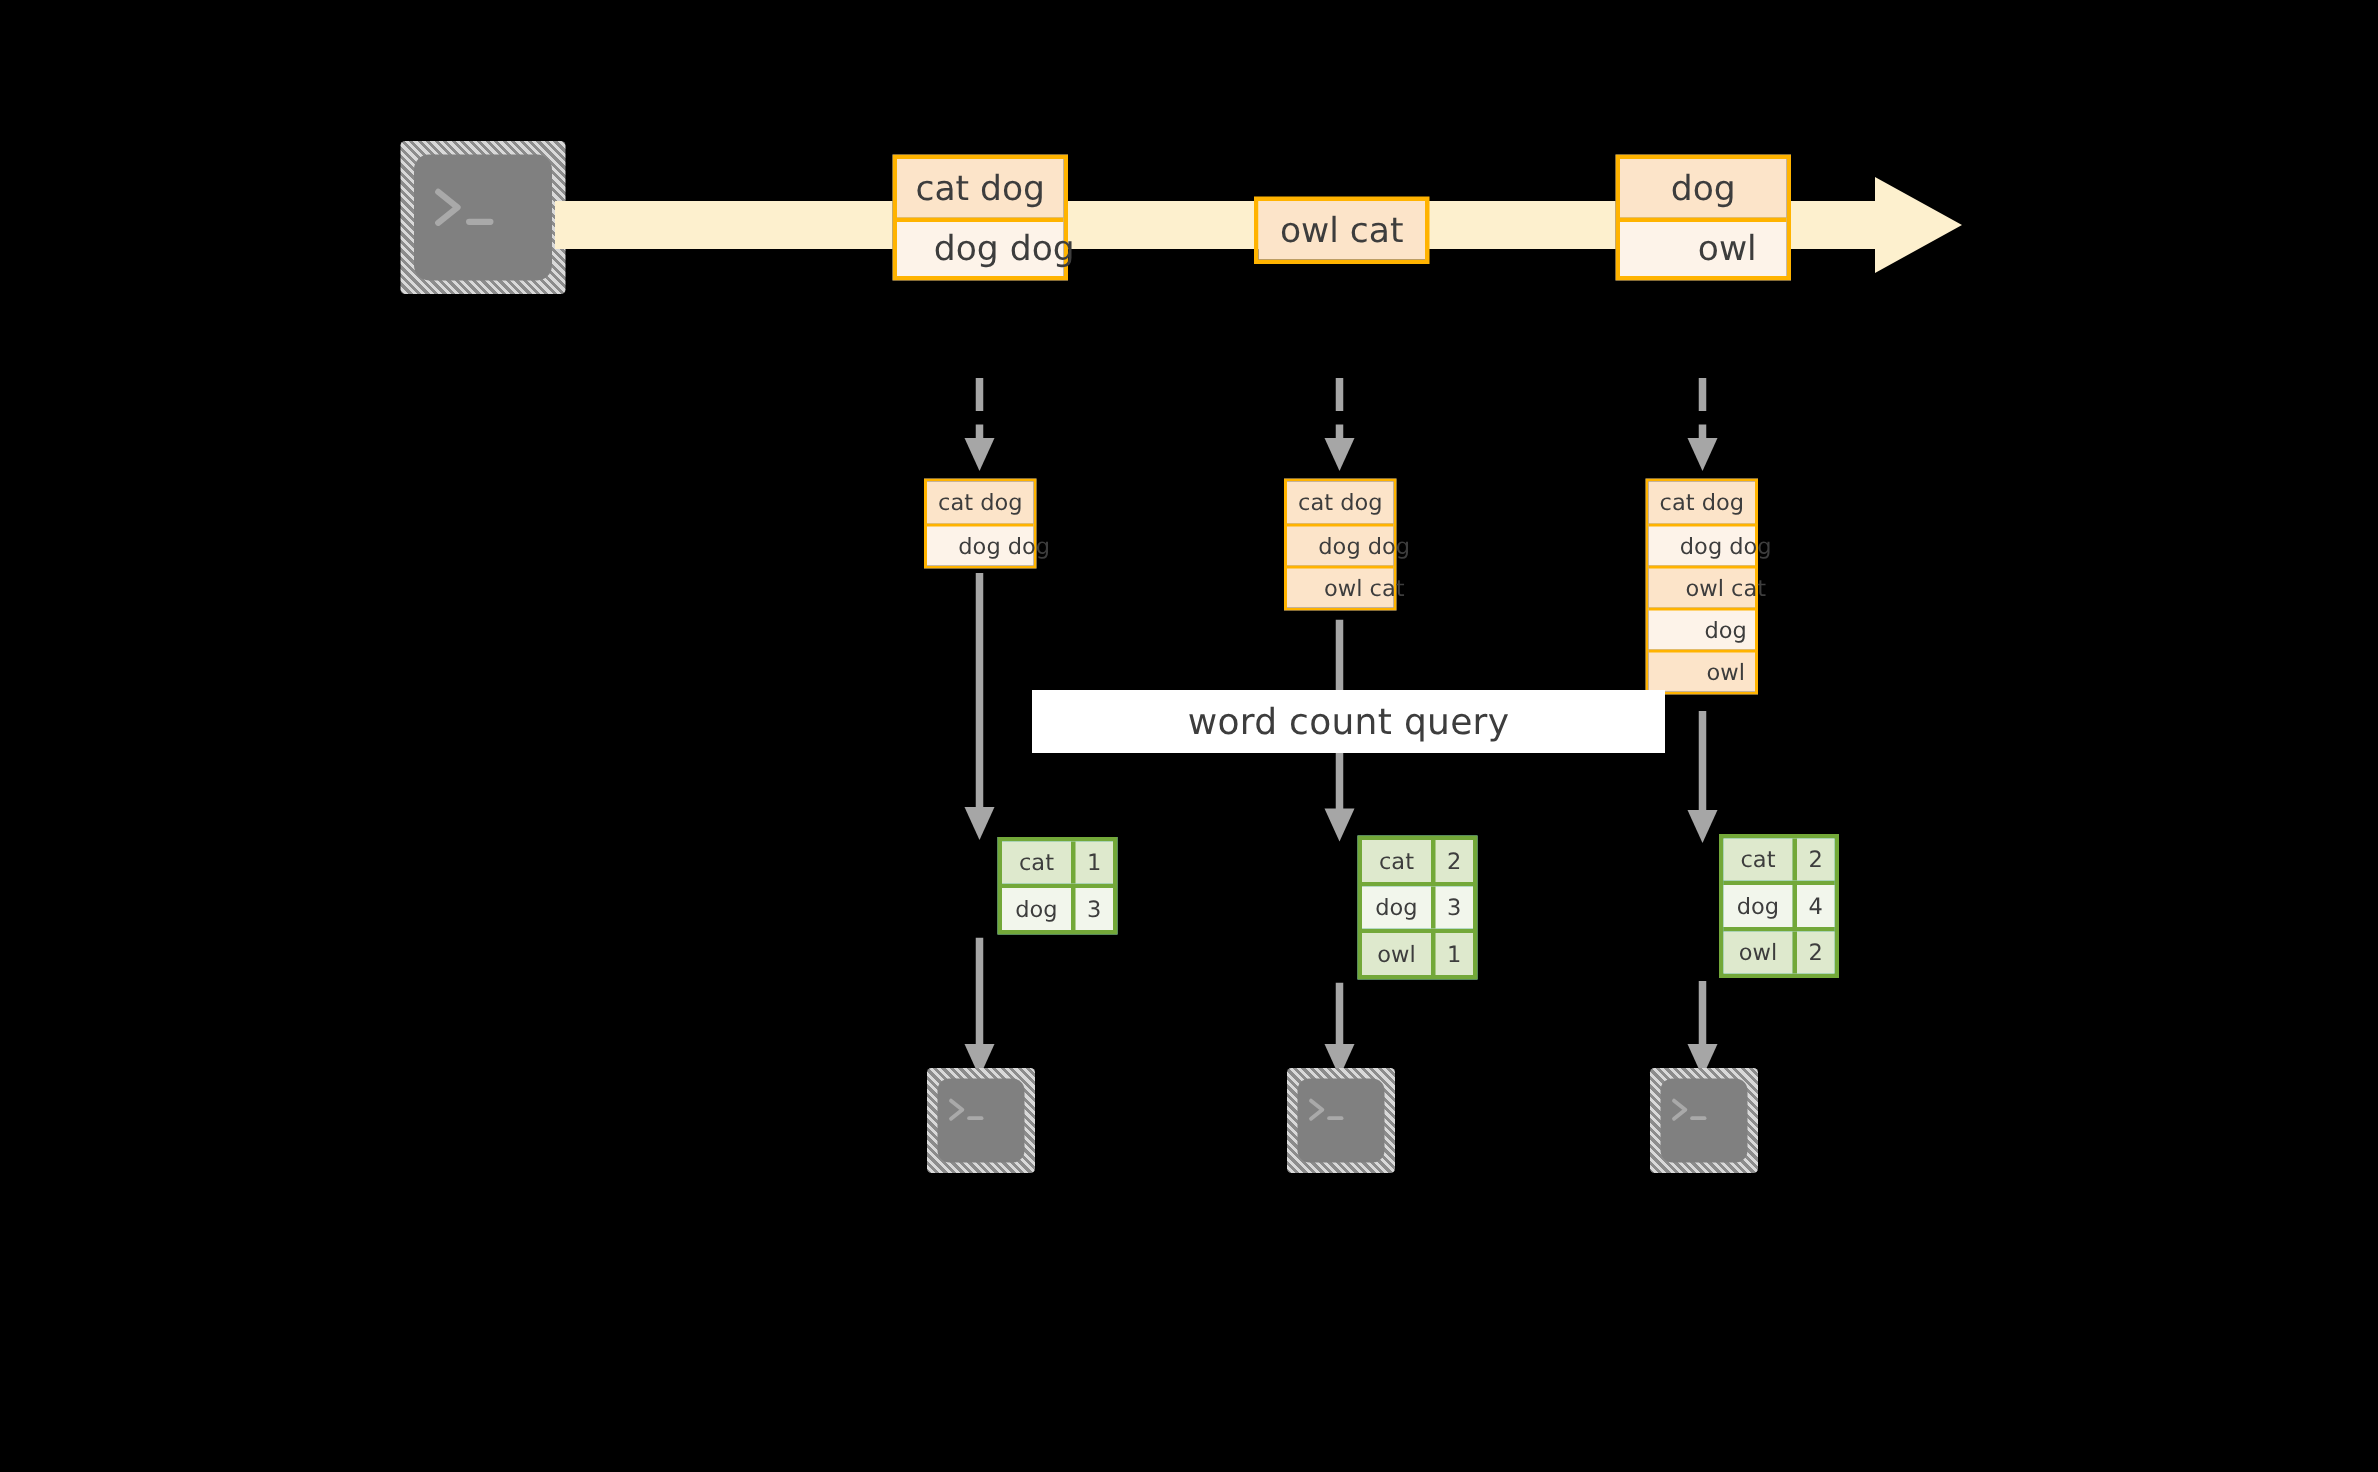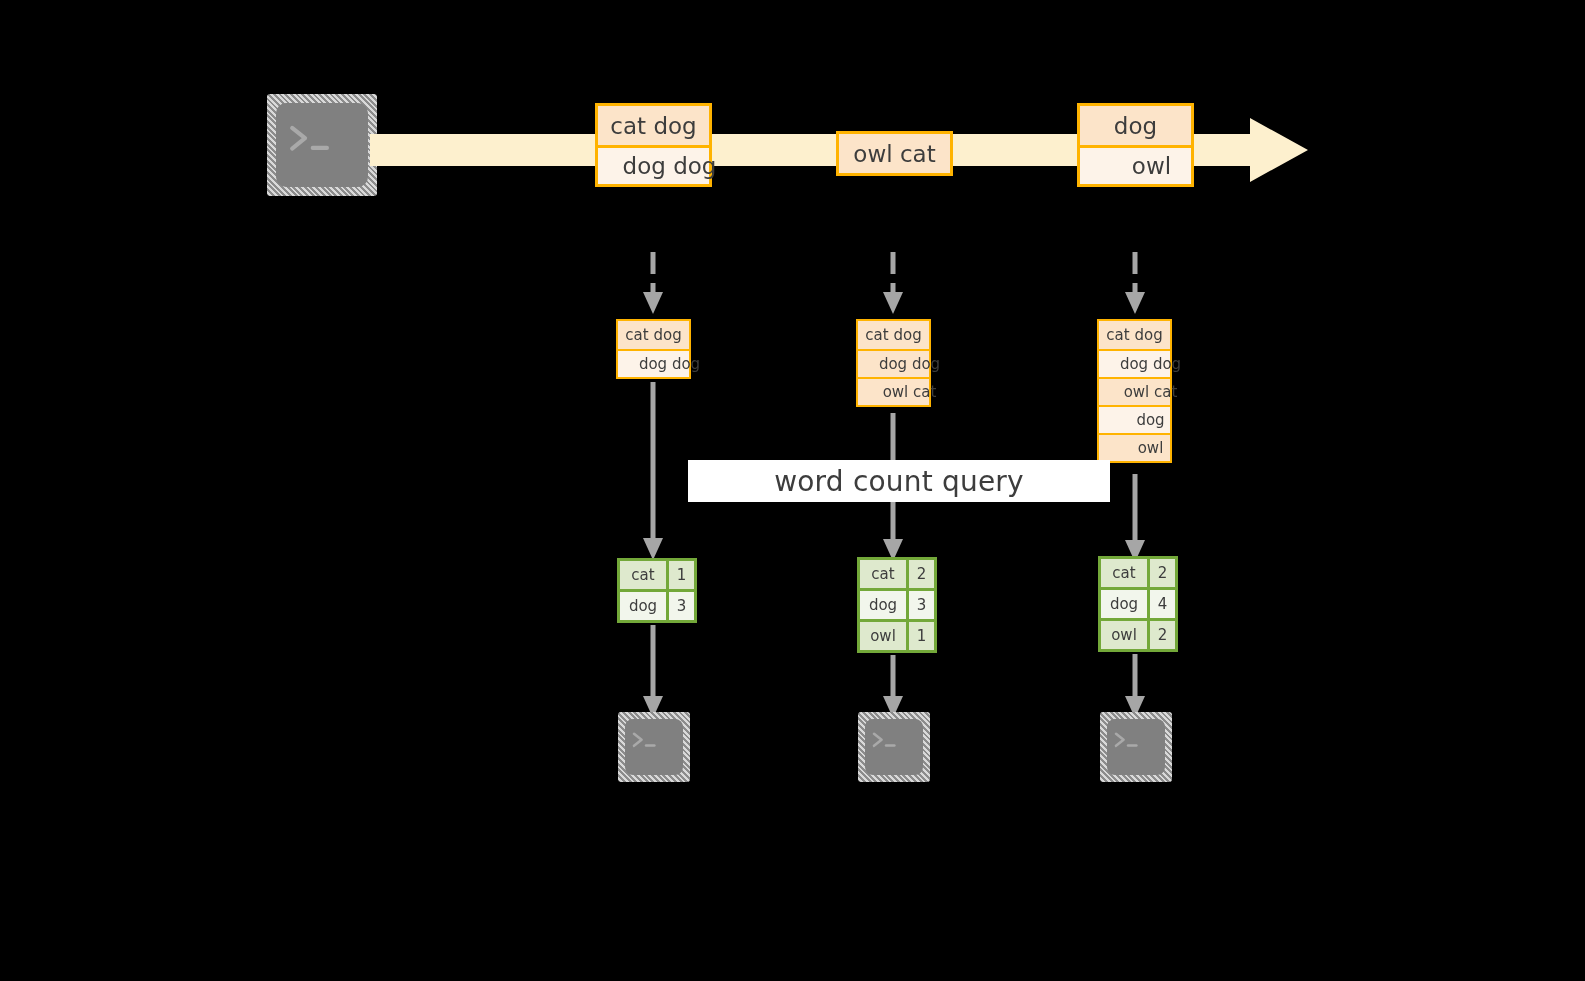--- a/index.html
+++ b/index.html
@@ -105,20 +105,21 @@
   .ev-mid .ev-row + .ev-row {
     border-top: 2.5px solid #FFB300;
   }
 
   
   .res-table {
     position: absolute;
     box-sizing: border-box;
     border: 3px solid #73A839;
     background: #7dd3fc;
+    margin-left: 48px;
   }
   .res-row {
     display: flex;
     height: 28px;
   }
   .res-row + .res-row {
     border-top: 3px solid #73A839;
   }
   .res-cell {
     box-sizing: border-box;
@@ -147,21 +148,21 @@
 
   
   .query-band {
     position: absolute;
     box-sizing: border-box;
     background: #FFFFFF;
     display: flex;
     align-items: center;
     justify-content: center;
     color: #3d3d3d;
-    font-size: 28px;
+    font-size: 24px;
     letter-spacing: 0.2px;
   }
 </style>
 </head>
 <body>
 
 <div id="canvas">
 
   <div class="term-icon" style="left:267px; top:94px; width:110px; height:102px;">
     <div class="inner">

